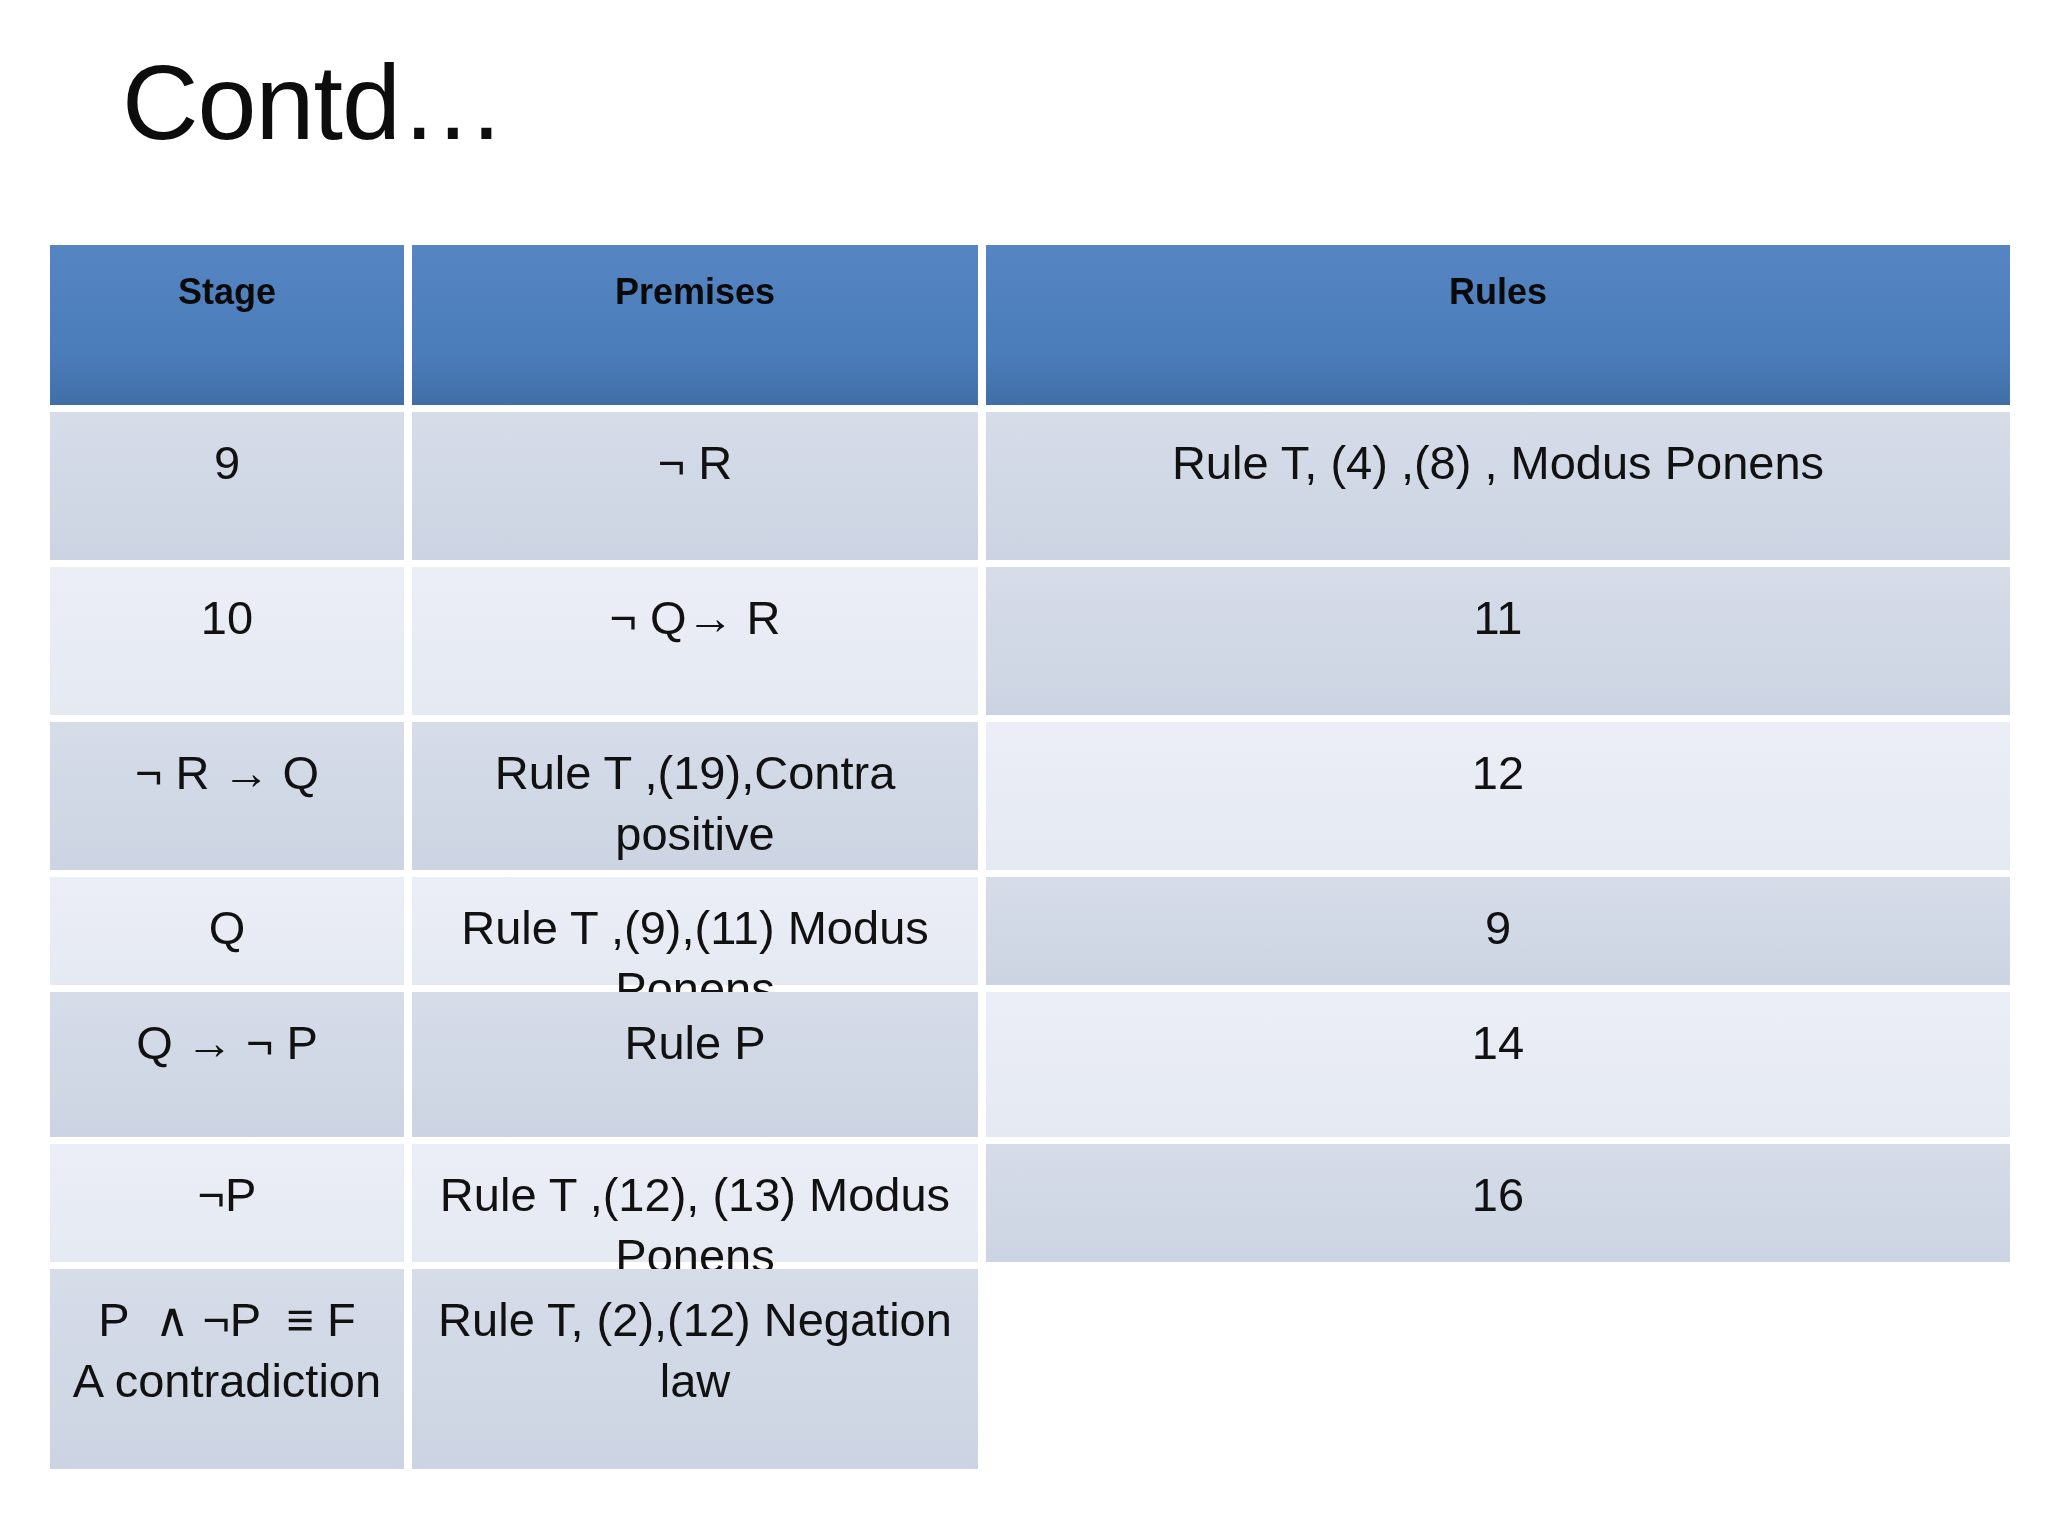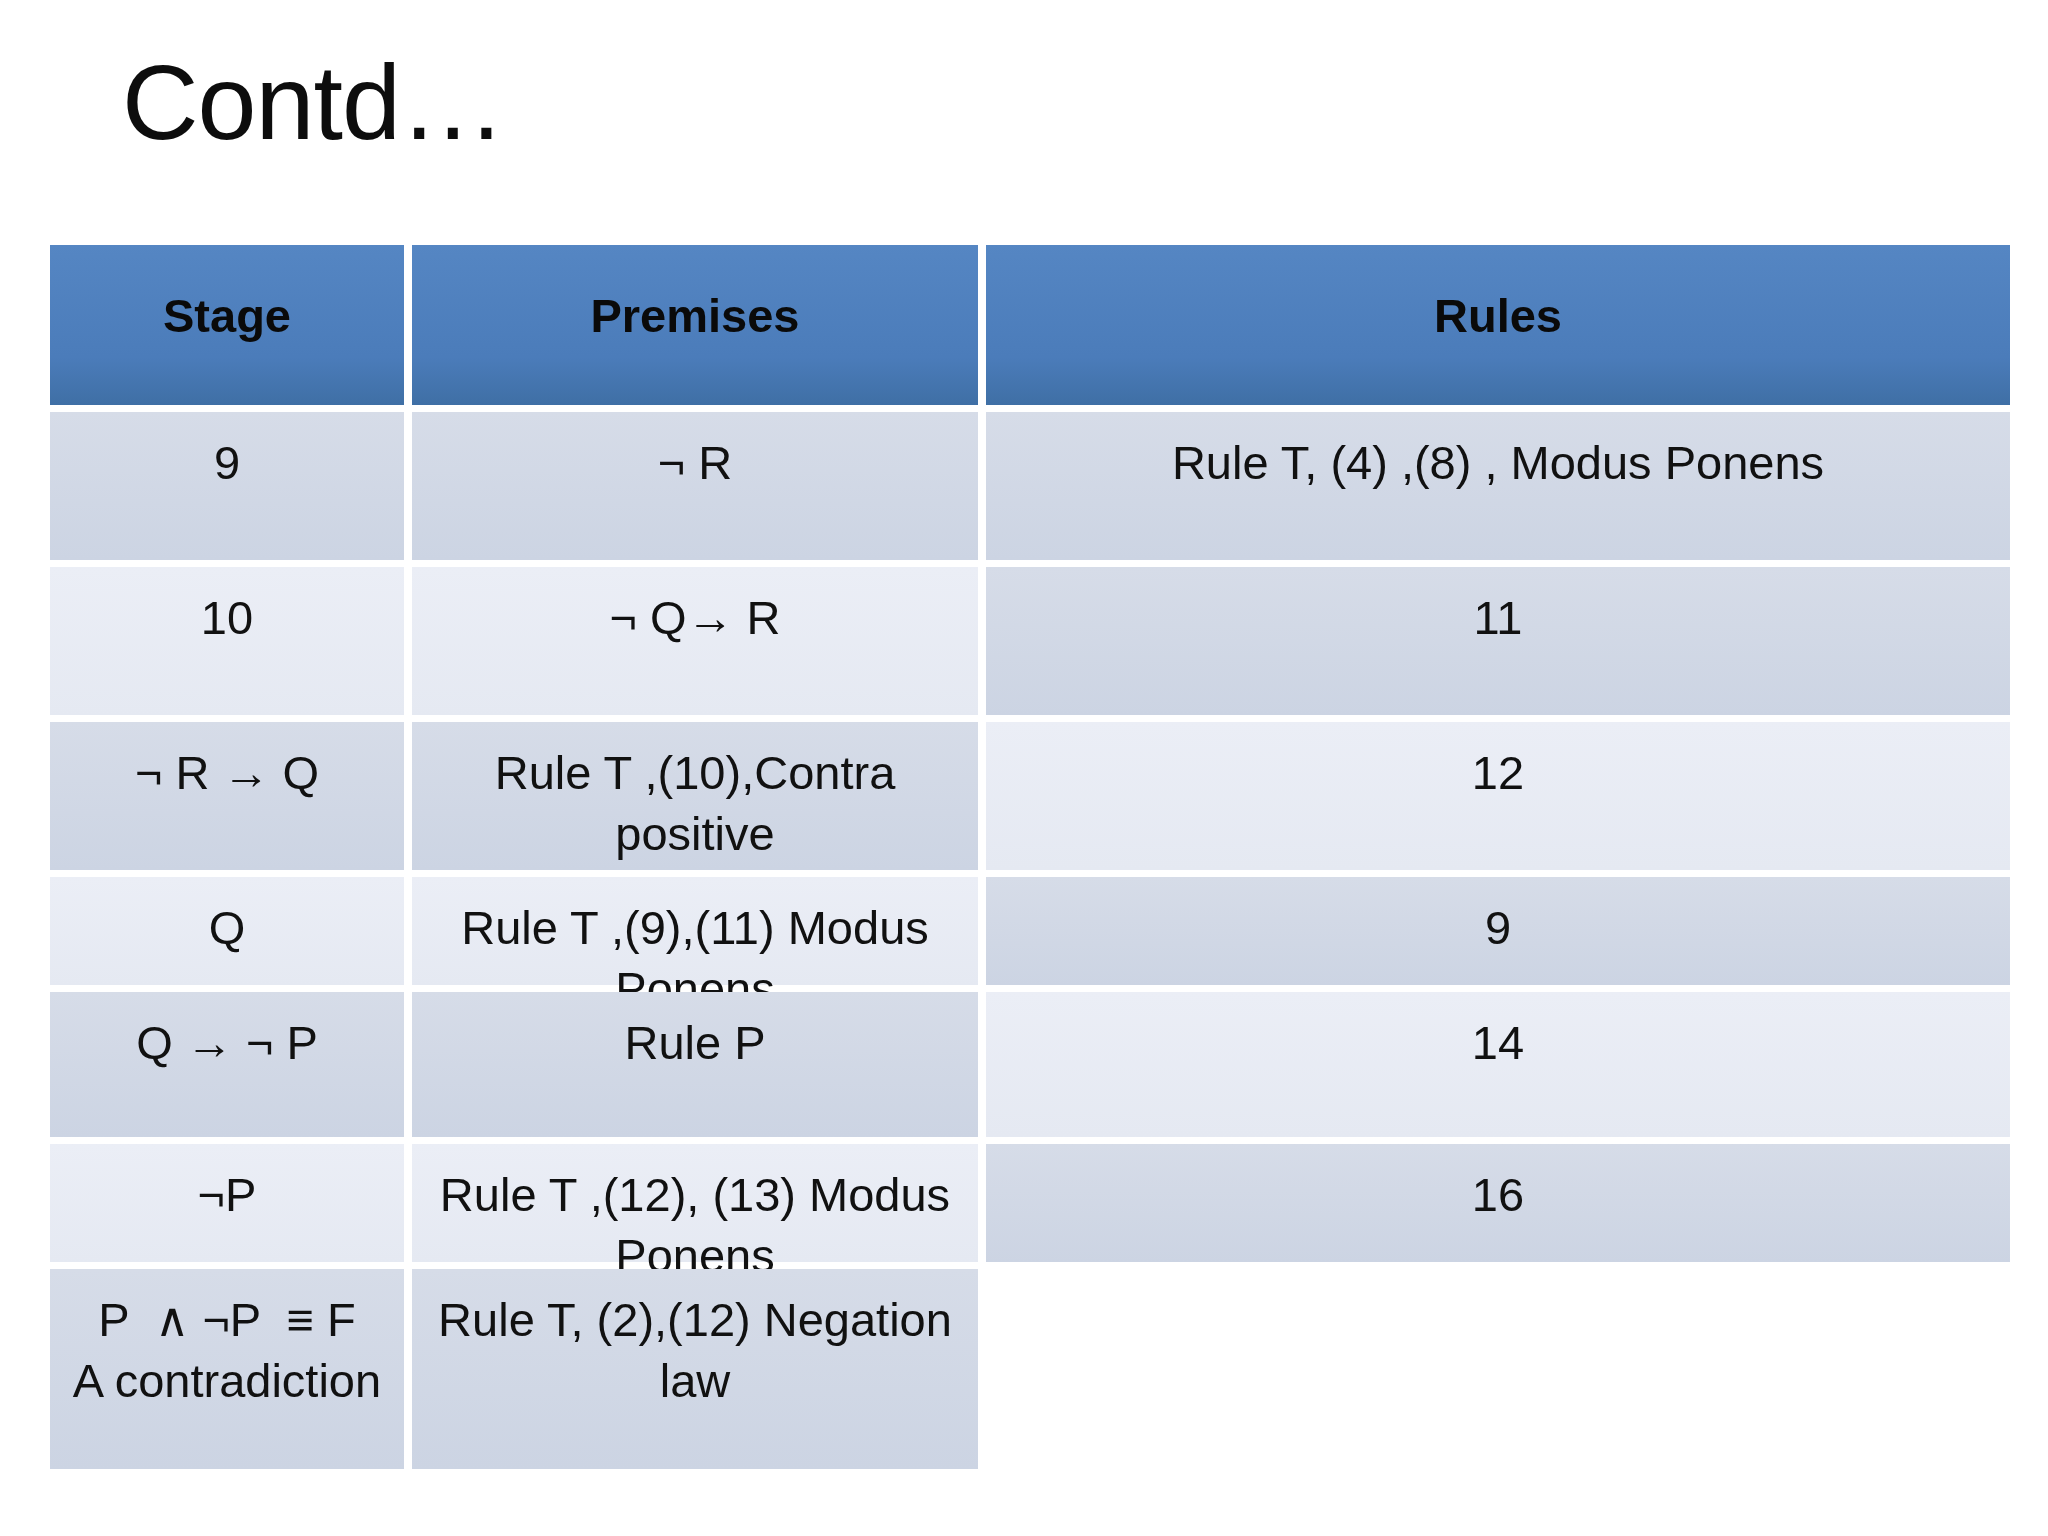--- a/index.html
+++ b/index.html
@@ -46,22 +46,22 @@
     text-align: center;
     padding: 20px 14px 8px 14px;
     font-size: 47px;
     line-height: 1.3;
     white-space: pre-wrap;
   }
 
   .head {
     background: linear-gradient(180deg, #5586c3 0%, #4b7cba 70%, #3f6fa5 100%);
     font-weight: 700;
-    font-size: 47px;
-    padding-top: 40px;
+    font-size: 36px;
+    padding-top: 24px;
     color: #0a0a0a;
   }
 
   .dark  { background: linear-gradient(180deg, #d6dce8 0%, #ccd4e3 100%); }
   .light { background: linear-gradient(180deg, #ebeef6 0%, #e5e9f2 100%); }
 
   .note-line { display: block; }
 </style>
 </head>
 <body>
@@ -78,21 +78,21 @@
 
     <div class="cell dark">9</div>
     <div class="cell dark">¬ R</div>
     <div class="cell dark">Rule T, (4) ,(8) , Modus Ponens</div>
 
     <div class="cell light">10</div>
     <div class="cell light">¬ Q→ R</div>
 
     <div class="cell dark">11</div>
     <div class="cell dark">¬ R → Q</div>
-    <div class="cell dark">Rule T ,(10),Contra positive</div>
+    <div class="cell dark">Rule T ,(19),Contra positive</div>
 
     <div class="cell light">12</div>
     <div class="cell light">Q</div>
     <div class="cell light">Rule T ,(9),(11) Modus Ponens</div>
 
     <div class="cell dark">9</div>
     <div class="cell dark">Q → ¬ P</div>
     <div class="cell dark">Rule P</div>
 
     <div class="cell light">14</div>

